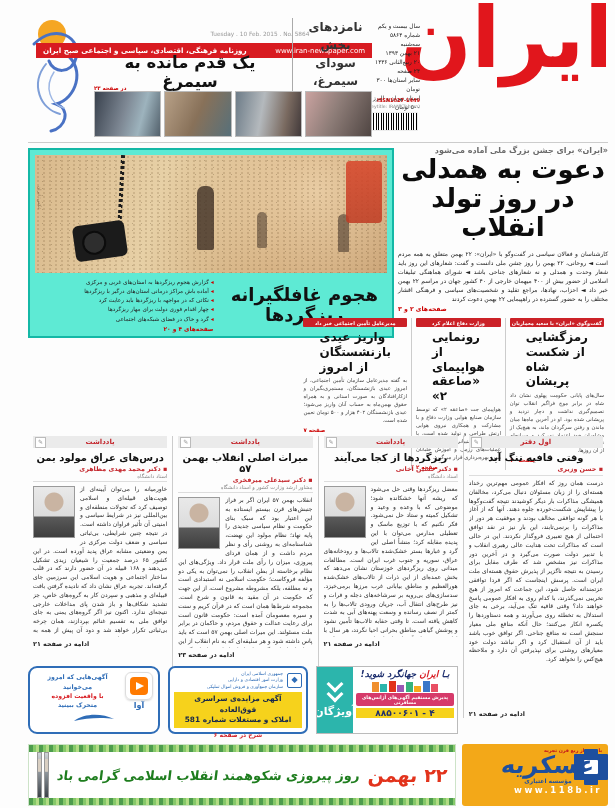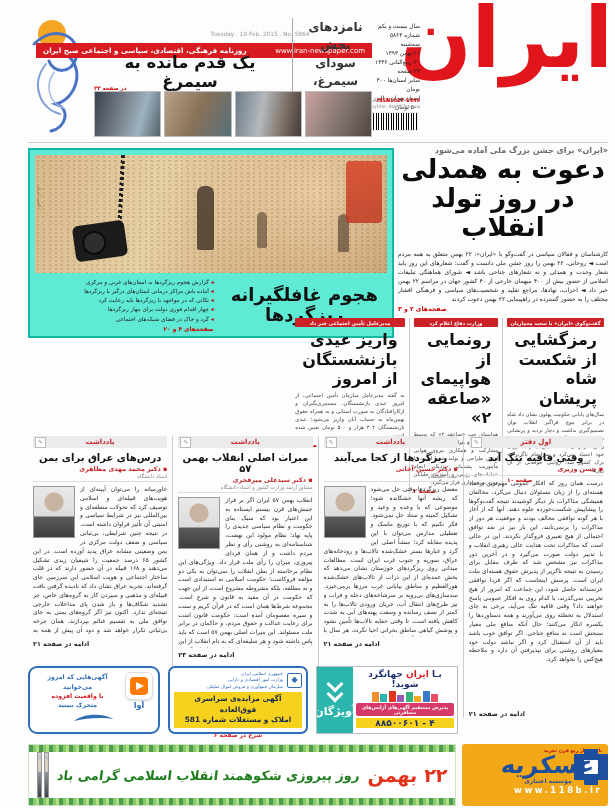--- a/index.html
+++ b/index.html
@@ -63,21 +63,21 @@
   .lead-pages{font-size:6.2px;font-weight:bold;color:#c00;text-align:left;margin-top:2px;}
   #football{position:relative;margin-top:6px;padding:3px 4px 2px 12px;}
   #football .bracket{position:absolute;left:2px;top:2px;bottom:8px;width:7px;border:1.5px solid #2b2b2b;border-right:none;}
   .fb-title{font-size:13px;font-weight:bold;text-align:center;letter-spacing:-0.5px;}
   .fb-sub{font-size:5.7px;color:#333;text-align:center;margin-top:3px;}
   .fb-page{font-size:5.8px;font-weight:bold;color:#c00;text-align:left;margin-top:1px;}
   .boxes{display:flex;margin-top:6px;}
   .news-box{flex:1;padding:0 4px;border-left:1px solid #ccc;min-height:112px;}
   .news-box:last-child{border-left:none;}
   .box-label{background:#cb2127;color:#fff;font-size:5px;font-weight:bold;text-align:center;padding:1.5px 1px;border-radius:1px;}
-  .box-title{font-size:16px;font-weight:bold;text-align:right;line-height:1.22;margin:3px 7px;}
+  .box-title{font-size:12px;font-weight:bold;text-align:left;line-height:1.22;margin:3px 16px;}
   .box-body{font-size:5.3px;line-height:1.5;text-align:justify;color:#444;}
   .box-page{font-size:5.5px;font-weight:bold;color:#c00;text-align:left;margin-top:2px;}
   
   #notes{left:28px;top:436px;width:580px;display:flex;}
   .note-col{flex:1;padding:0 5px;border-left:1px solid #ccc;box-sizing:border-box;}
   .note-col:last-child{border-left:none;}
   .note-head{position:relative;background:#ebebeb;height:12px;display:flex;align-items:center;justify-content:center;font-size:7px;font-weight:bold;color:#c4262c;}
   .note-head .pen-icon{position:absolute;left:2px;top:1px;width:9px;height:9px;background:#fff;border:1px solid #bbb;font-size:6px;line-height:8px;text-align:center;color:#999;}
   .note-title{font-size:10px;font-weight:bold;text-align:center;margin:4px 0 2px;}
   .note-author{font-size:6.4px;font-weight:bold;color:#c4262c;text-align:right;}
@@ -108,21 +108,21 @@
   .moz-logo{width:13px;height:13px;border:1px solid #2f6db7;border-radius:2px;color:#2f6db7;font-size:8px;line-height:12px;text-align:center;flex:0 0 auto;}
   .moz-lines{font-size:4.5px;color:#2f6db7;line-height:1.4;text-align:right;}
   .moz-title{margin-top:2px;background:#f6d21c;padding:2px;font-size:7.4px;font-weight:bold;color:#14264d;text-align:center;line-height:1.45;}
   .moz-page{font-size:6px;font-weight:bold;color:#cf1c24;text-align:center;margin-top:3px;}
   
   #ad-travel{left:316px;top:666px;width:142px;height:68px;border:1px solid #bbb;display:flex;direction:ltr;overflow:hidden;}
   .tr-left{width:36px;background:#2cb5ac;color:#fff;display:flex;flex-direction:column;align-items:center;justify-content:center;gap:2px;}
   .chev{width:9px;height:9px;border-left:3px solid #fff;border-bottom:3px solid #fff;transform:rotate(-45deg);margin-top:-4px;}
   .tr-agency{font-size:11px;font-weight:bold;margin-top:3px;}
   .tr-right{flex:1;direction:rtl;padding:2px 3px;display:flex;flex-direction:column;}
-  .tr-title{font-size:9px;font-weight:bold;color:#1d2e6e;text-align:center;}
+  .tr-title{font-size:9px;font-weight:bold;color:#1d2e6e;text-align:center;font-style:italic;}
   .tr-title .brand{color:#d81b21;}
   .tr-sky{height:12px;margin:1px 0;display:flex;align-items:flex-end;justify-content:center;gap:1.5px;}
   .tr-sky i{display:block;width:7px;}
   .tr-strip{background:#d63a6a;color:#fff;font-size:4.8px;font-weight:bold;text-align:center;padding:1.5px 0;border-radius:2px;}
   .tr-phone{background:#f6d21c;color:#1d2e6e;font-size:9px;font-weight:bold;text-align:center;letter-spacing:3px;margin-top:2px;direction:ltr;}
   
   #banner-left{left:28px;top:744px;width:428px;height:62px;background:#fff;border:1px solid #cde3c8;box-sizing:border-box;}
   .leaf{position:absolute;left:0;right:0;height:7px;background:repeating-linear-gradient(90deg,#2e8b2e 0 4px,#6fbf4f 4px 7px,#a5d66f 7px 10px);opacity:.85;}
   .leaf.top{top:0;} .leaf.bottom{bottom:0;}
   .banner-mid{position:absolute;top:7px;bottom:7px;left:0;right:0;display:flex;align-items:center;gap:8px;padding:0 8px;}
@@ -299,21 +299,21 @@
         <span>انقلاب بهمن ۵۷ ایران اگر بر فراز جنبش‌های قرن بیستم ایستاده به این اعتبار بود که سبک بنای حکومت و نظام سیاسی جدیدی را پایه نهاد؛ نظام مولود این نهضت، شناسنامه‌ای به روشنی رأی و نظر مردم داشت و از همان فردای پیروزی، میزان را رأی ملت قرار داد. ویژگی‌های این نظام برخاسته از بطن انقلاب را نمی‌توان به یکی دو مؤلفه فروکاست؛ حکومت اسلامی نه استبدادی است و نه مطلقه، بلکه مشروطه مشروع است، از این جهت که حکومت در آن مقید به قانون و شرع است. مجموعه شرط‌ها همان است که در قرآن کریم و سنت و سیره معصومان آمده است: حکومت قانون است برای رعایت عدالت و حقوق مردم، و حاکمان در برابر ملت مسئولند. این میراث اصلی بهمن ۵۷ است که باید پاس داشته شود و هر سلیقه‌ای که به نام انقلاب از این معیارها فاصله بگیرد، از اصل انقلاب فاصله گرفته است.</span>
       </div>
       <div class="note-more">ادامه در صفحه ۲۳</div>
     </div>
 
     <div class="note-col">
       <div class="note-head">
         <span class="pen-icon">✎</span>
         <span>یادداشت</span>
       </div>
-      <div class="note-title">درس‌های عراق برای یمن</div>
+      <div class="note-title">درس‌های عراق مولود یمن</div>
       <div class="note-author">دکتر محمد مهدی مظاهری</div>
       <div class="note-role">استاد دانشگاه</div>
       <div class="note-body nb-short">
         <span class="portrait"></span>
         <span>خاورمیانه را می‌توان آیینه‌ای از هویت‌های قبیله‌ای و اسلامی توصیف کرد که تحولات منطقه‌ای و بین‌المللی نیز در شرایط سیاسی و امنیتی آن تأثیر فراوان داشته است. در نتیجه چنین شرایطی، بی‌ثباتی سیاسی و ضعف دولت مرکزی در یمن وضعیتی مشابه عراق پدید آورده است. در این کشور ۶۵ درصد جمعیت را شیعیان زیدی تشکیل می‌دهند و ۱۶۸ قبیله در آن حضور دارند که در قلب ساختار اجتماعی و هویت اسلامی این سرزمین جای گرفته‌اند. تجربه عراق نشان داد که نادیده گرفتن بافت قبیله‌ای و مذهبی و سپردن کار به گروه‌های خاص، جز تشدید شکاف‌ها و باز شدن پای مداخلات خارجی نتیجه‌ای ندارد. اکنون نیز اگر گروه‌های یمنی به جای توافق ملی به تقسیم غنائم بپردازند، همان چرخه بی‌ثباتی تکرار خواهد شد و دود آن پیش از همه به چشم مردم یمن خواهد رفت.</span>
       </div>
       <div class="note-more">ادامه در صفحه ۲۱</div>
     </div>
 
   </div>

